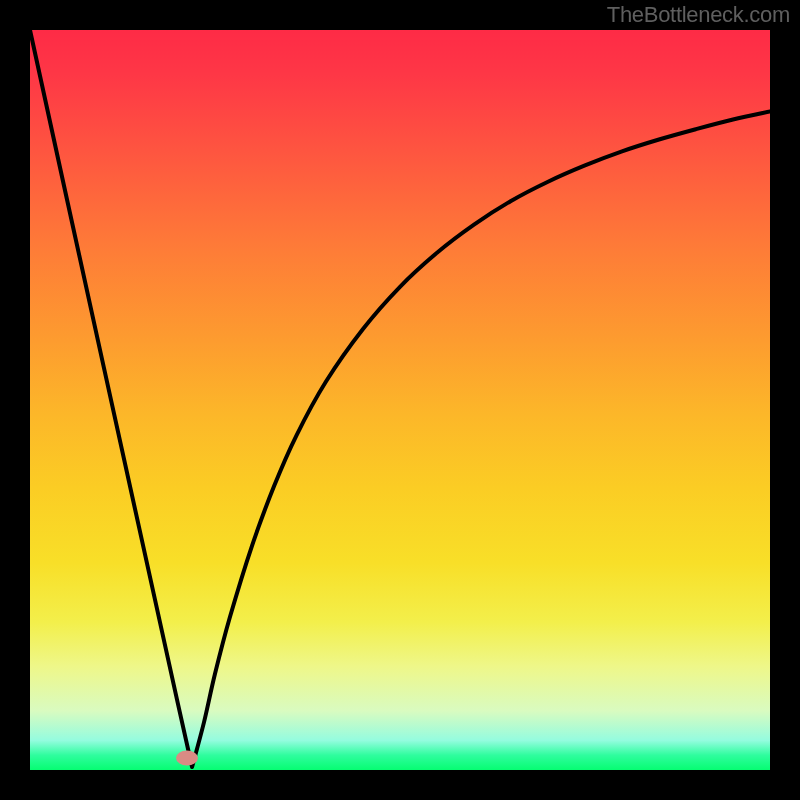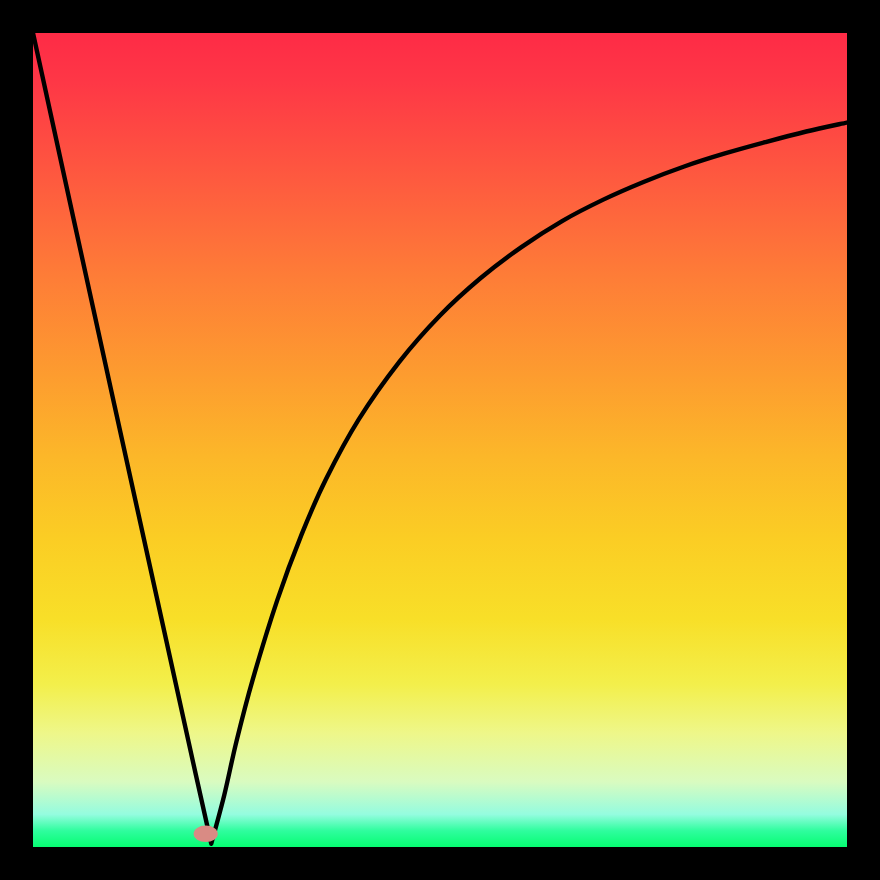--- a/index.html
+++ b/index.html
@@ -70,20 +70,21 @@
     background: #d98b84;
     border-radius: 50%;
     transform: translate(-50%, -50%);
     z-index: 5;
   }
 </style>
 </head>
 <body>
 
 <div class="frame">
+  <div class="watermark">TheBottleneck.com</div>
 
   <div class="plot-box">
     <div class="gradient"></div>
     <svg class="curve" viewBox="0 0 740 740" preserveAspectRatio="none">
       <path id="curve-path" fill="none" stroke="#000" stroke-width="4" stroke-linejoin="round" stroke-linecap="round" d="M0.00 0.00 L37.00 169.46 L74.00 338.18 L111.00 506.16 L148.00 674.14 L162.06 737.04 C164.03 729.64 170.08 708.18 173.90 692.64 C177.72 677.10 180.68 661.31 185.00 643.80 C189.32 626.29 193.63 608.90 199.80 587.56 C205.97 566.22 214.60 537.73 222.00 515.78 C229.40 493.83 236.80 474.22 244.20 455.84 C251.60 437.46 257.77 422.91 266.40 405.52 C275.03 388.13 284.90 369.26 296.00 351.50 C307.10 333.74 320.67 314.75 333.00 298.96 C345.33 283.17 357.67 269.48 370.00 256.78 C382.33 244.08 394.67 233.10 407.00 222.74 C419.33 212.38 431.67 203.25 444.00 194.62 C456.33 185.99 468.67 178.09 481.00 170.94 C493.33 163.79 505.67 157.62 518.00 151.70 C530.33 145.78 542.67 140.48 555.00 135.42 C567.33 130.36 579.67 125.68 592.00 121.36 C604.33 117.04 616.67 113.22 629.00 109.52 C641.33 105.82 653.67 102.49 666.00 99.16 C678.33 95.83 690.67 92.50 703.00 89.54 C715.33 86.58 733.83 82.76 740.00 81.40 "></path>
     </svg>
     <div class="marker" id="marker" style="left: 156.88px; top: 728.16px; background: rgb(217, 139, 132);"></div>
   </div>
 </div>
 

